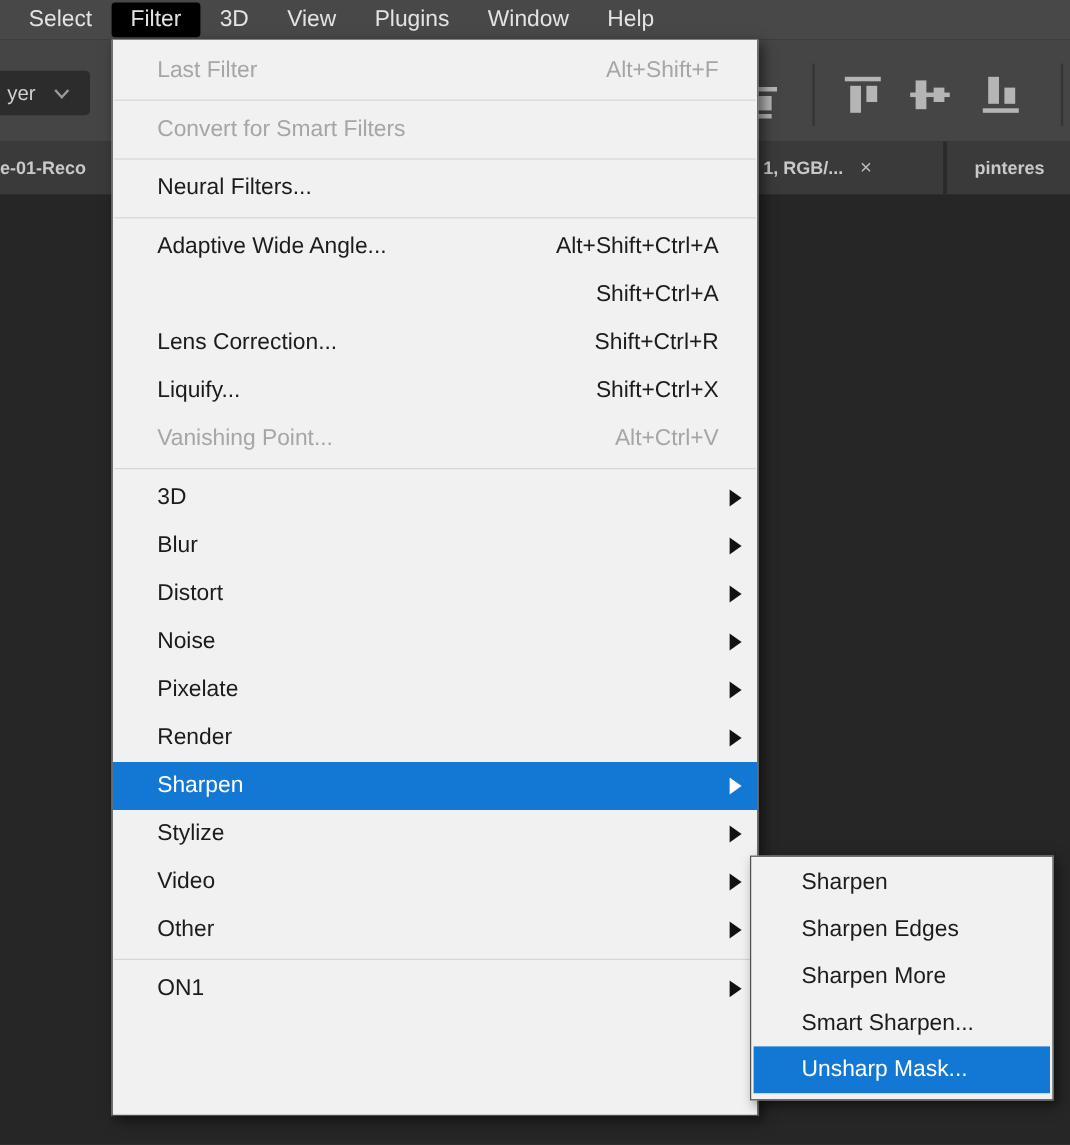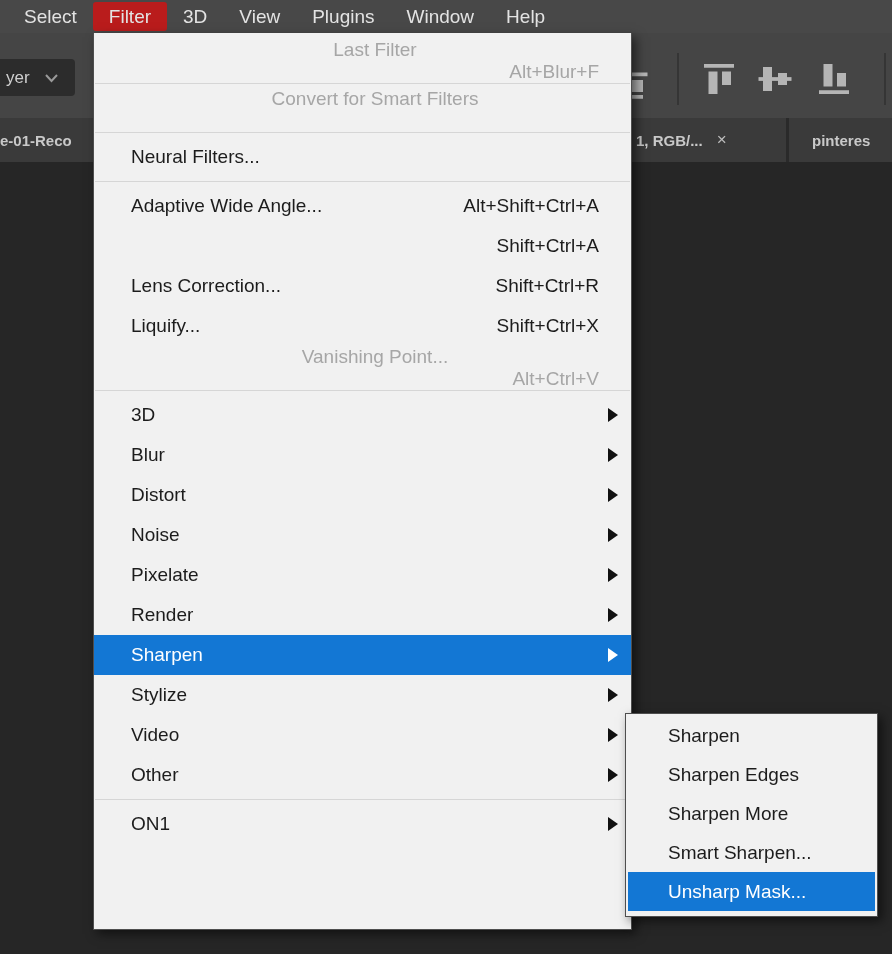--- a/index.html
+++ b/index.html
@@ -5,21 +5,21 @@
   * { margin:0; padding:0; box-sizing:border-box; }
   html,body { width:892px; height:954px; overflow:hidden; }
   body { font-family:"Liberation Sans", sans-serif; background:#262626; }
   .screen { position:relative; width:892px; height:954px; background:#262626; overflow:hidden;text-align:right; }
 
   
   .menubar { position:absolute; left:0; top:0; width:892px; height:33px;
              background:#484848; display:flex; align-items:center; padding-left:8px; z-index:5; }
   .menubar-item { font-size:19px; color:#e3e3e3; padding:2px 16px; height:29px;
                   display:flex; align-items:center; border-radius:3px; cursor:default; }
-  .menubar-item.active { background:#b91c1c; }
+  .menubar-item.active { background:#000000; }
 
   
   .optionsbar { position:absolute; left:0; top:33px; width:892px; height:85px; background:#454545; z-index:1; }
   .layer-dropdown { position:absolute; left:-10px; top:26px; width:85px; height:37px;
                     background:#2c2c2c; border-radius:4px; display:flex; align-items:center;
                     padding-left:16px; color:#cfcfcf; font-size:17px; }
   .layer-dropdown .chev { margin-left:14px; }
   .ob-divider { position:absolute; top:20px; width:2px; height:52px; background:#353535; }
   .ob-icon { position:absolute; top:28px; width:36px; height:36px; }
 
@@ -33,21 +33,21 @@
   .canvas { position:absolute; left:0; top:162px; width:892px; height:792px; background:#262626; }
 
   
   .menu-panel { position:absolute; left:93px; top:33px; width:539px; height:897px;
                 background:#f1f1f1; border:1px solid #4e4e4e; border-top:none;
                 box-shadow:4px 4px 10px rgba(0,0,0,0.55); padding:6px 0; z-index:10; }
   .menu-item { position:relative; height:40px; display:flex; align-items:center;
                padding:0 12px 0 37px; font-size:19px; color:#1c1c1c; cursor:default; }
   .menu-item .label { flex:0 1 auto; }
   .menu-item .shortcut { margin-left:auto; margin-right:20px; }
-  .menu-item.disabled { color:#a6a6a6;flex-direction:column; }
+  .menu-item.disabled { color:#a6a6a6; }
   .menu-item.highlighted { background:#1377d4; color:#ffffff; }
   .arrow { position:absolute; right:13px; top:50%; transform:translateY(-50%);
            width:0; height:0; border-top:7px solid transparent; border-bottom:7px solid transparent;
            border-left:10px solid #111111; }
   .menu-item.highlighted .arrow { border-left-color:#ffffff; }
   .separator { height:9px; display:flex; align-items:center; padding:0 1px; }
   .separator .line { width:100%; height:1px; background:#d6d6d6; }
 
   
   .submenu-panel { position:absolute; left:625px; top:713px; width:253px; height:204px;
@@ -130,21 +130,21 @@
       <span>pinteres</span>
     </div>
   </div>
 
   <div class="canvas"></div>
 
   <div class="menu-panel">
 
     <div class="menu-item disabled">
       <span class="label">Last Filter</span>
-      <span class="shortcut">Alt+Blur+F</span>
+      <span class="shortcut">Alt+Shift+F</span>
     </div>
     <div class="separator">
         <div class="line"></div>
       </div>
 
     <div class="menu-item disabled">
       <span class="label">Convert for Smart Filters</span>
     </div>
     <div class="separator">
         <div class="line"></div>

